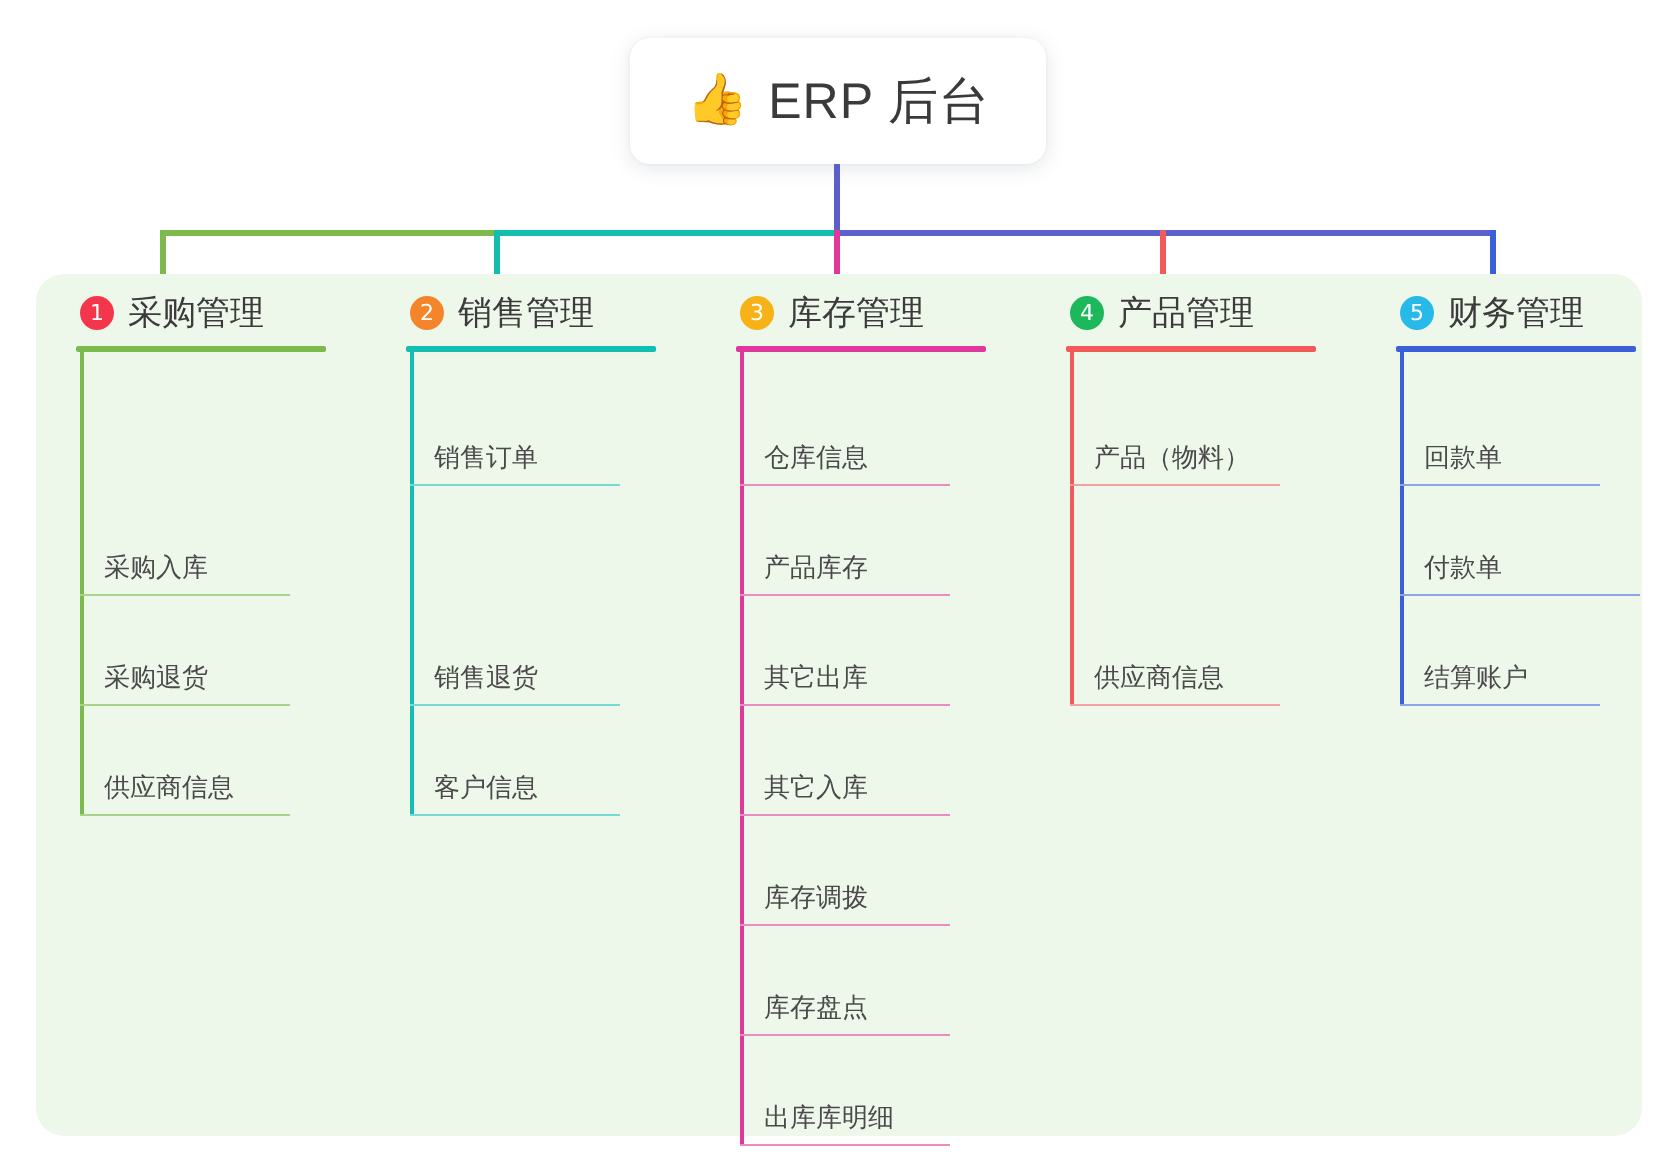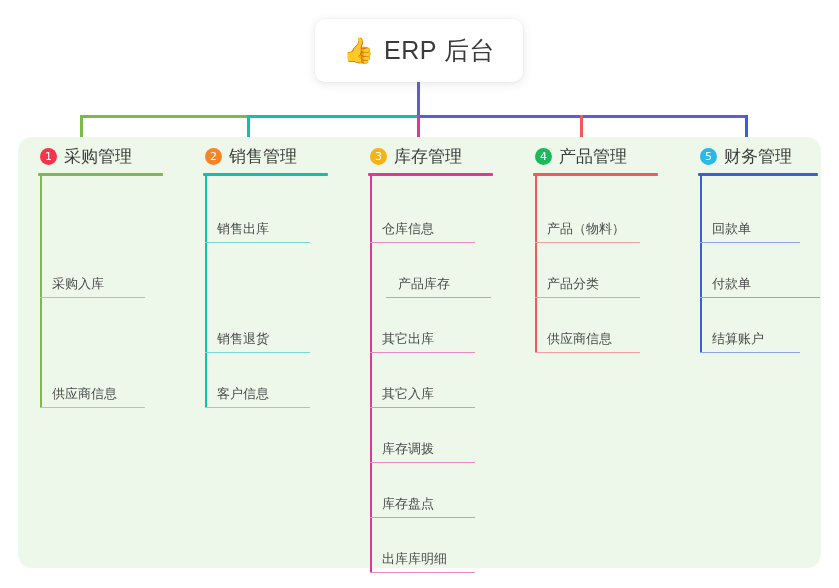--- a/index.html
+++ b/index.html
@@ -79,34 +79,38 @@
           <div class="col-head">
             <span class="badge" style="background: rgb(244, 54, 76);">1</span>
             <span class="col-title">采购管理</span>
           </div>
           <div class="head-rule" style="background: rgb(124, 186, 78); width: 125px;"></div>
           <div class="spine" style="left: 22px; height: 232px; background: rgb(124, 186, 78);"></div>
           <div class="leaf" style="left: 22px; top: 113px; width: 105px; height: 48px;">
             <div class="leaf-label">采购入库</div>
             <div class="leaf-rule" style="background: rgb(166, 212, 138); width: 100%;"></div>
           </div>
+          <div class="leaf" style="left: 22px; top: 168px; width: 105px; height: 48px;">
+            <div class="leaf-label">采购退货</div>
+            <div class="leaf-rule" style="background: rgb(166, 212, 138); width: 100%;"></div>
+          </div>
           <div class="leaf" style="left: 22px; top: 223px; width: 105px; height: 48px;">
             <div class="leaf-label">供应商信息</div>
             <div class="leaf-rule" style="background: rgb(166, 212, 138); width: 100%;"></div>
           </div>
         </div>
         <div class="column" style="left: 165px; width: 150px; height: 431px;">
           <div class="col-head">
             <span class="badge" style="background: rgb(245, 133, 42);">2</span>
             <span class="col-title">销售管理</span>
           </div>
           <div class="head-rule" style="background: rgb(18, 191, 174); width: 125px;"></div>
           <div class="spine" style="left: 22px; height: 232px; background: rgb(18, 191, 174);"></div>
           <div class="leaf" style="left: 22px; top: 58px; width: 105px; height: 48px;">
-            <div class="leaf-label">销售出库</div>
+            <div class="leaf-label">销售订单</div>
             <div class="leaf-rule" style="background: rgb(121, 216, 207); width: 100%;"></div>
           </div>
           <div class="leaf" style="left: 22px; top: 168px; width: 105px; height: 48px;">
             <div class="leaf-label">销售退货</div>
             <div class="leaf-rule" style="background: rgb(121, 216, 207); width: 100%;"></div>
           </div>
           <div class="leaf" style="left: 22px; top: 223px; width: 105px; height: 48px;">
             <div class="leaf-label">客户信息</div>
             <div class="leaf-rule" style="background: rgb(121, 216, 207); width: 100%;"></div>
           </div>
@@ -115,21 +119,21 @@
           <div class="col-head">
             <span class="badge" style="background: rgb(246, 178, 22);">3</span>
             <span class="col-title">库存管理</span>
           </div>
           <div class="head-rule" style="background: rgb(224, 55, 155); width: 125px;"></div>
           <div class="spine" style="left: 22px; height: 397px; background: rgb(224, 55, 155);"></div>
           <div class="leaf" style="left: 22px; top: 58px; width: 105px; height: 48px;">
             <div class="leaf-label">仓库信息</div>
             <div class="leaf-rule" style="background: rgb(235, 139, 192); width: 100%;"></div>
           </div>
-          <div class="leaf" style="left: 38px; top: 113px; width: 105px; height: 48px;">
+          <div class="leaf" style="left: 22px; top: 113px; width: 105px; height: 48px;">
             <div class="leaf-label">产品库存</div>
             <div class="leaf-rule" style="background: rgb(235, 139, 192); width: 100%;"></div>
           </div>
           <div class="leaf" style="left: 22px; top: 168px; width: 105px; height: 48px;">
             <div class="leaf-label">其它出库</div>
             <div class="leaf-rule" style="background: rgb(235, 139, 192); width: 100%;"></div>
           </div>
           <div class="leaf" style="left: 22px; top: 223px; width: 105px; height: 48px;">
             <div class="leaf-label">其它入库</div>
             <div class="leaf-rule" style="background: rgb(235, 139, 192); width: 100%;"></div>
@@ -151,24 +155,20 @@
           <div class="col-head">
             <span class="badge" style="background: rgb(30, 184, 92);">4</span>
             <span class="col-title">产品管理</span>
           </div>
           <div class="head-rule" style="background: rgb(242, 90, 90); width: 125px;"></div>
           <div class="spine" style="left: 22px; height: 177px; background: rgb(242, 90, 90);"></div>
           <div class="leaf" style="left: 22px; top: 58px; width: 105px; height: 48px;">
             <div class="leaf-label">产品（物料）</div>
             <div class="leaf-rule" style="background: rgb(244, 160, 160); width: 100%;"></div>
           </div>
-          <div class="leaf" style="left: 22px; top: 113px; width: 105px; height: 48px;">
-            <div class="leaf-label">产品分类</div>
-            <div class="leaf-rule" style="background: rgb(244, 160, 160); width: 100%;"></div>
-          </div>
           <div class="leaf" style="left: 22px; top: 168px; width: 105px; height: 48px;">
             <div class="leaf-label">供应商信息</div>
             <div class="leaf-rule" style="background: rgb(244, 160, 160); width: 100%;"></div>
           </div>
         </div>
         <div class="column" style="left: 660px; width: 145px; height: 431px;">
           <div class="col-head">
             <span class="badge" style="background: rgb(39, 185, 232);">5</span>
             <span class="col-title">财务管理</span>
           </div>

